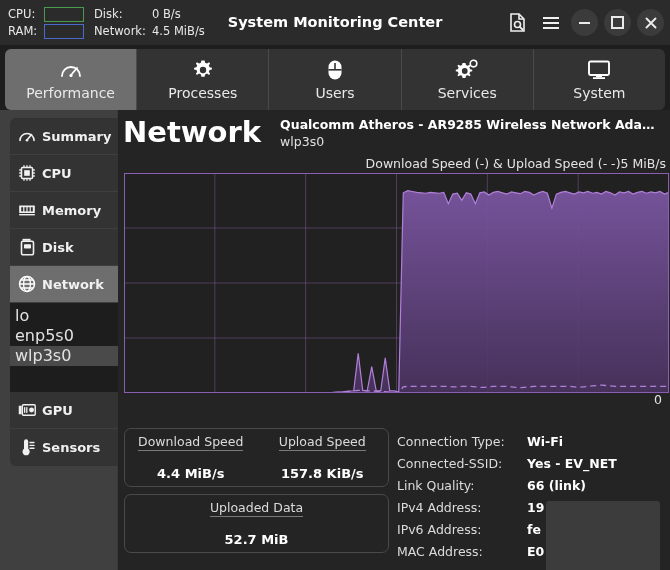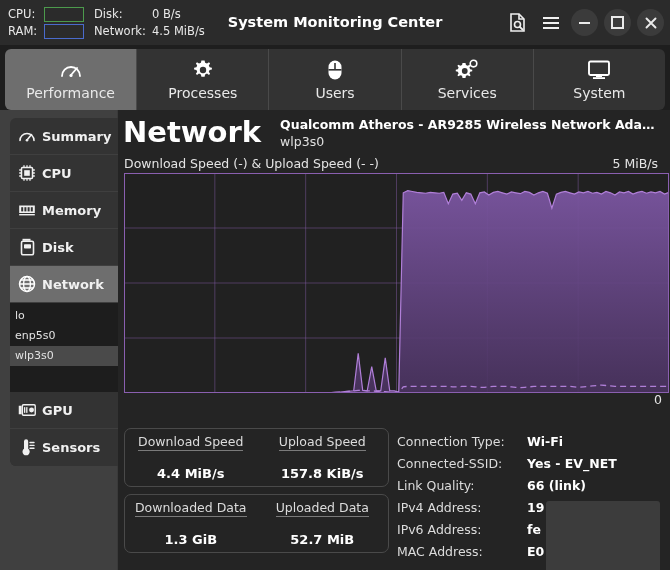--- a/index.html
+++ b/index.html
@@ -125,21 +125,21 @@
   .side-item.active { background: #6e6e6e; }
   .side-item .sicon { width: 18px; height: 18px; display:flex; align-items:center; justify-content:center; }
   .sub-list {
     background: #1d1d1d;
     padding: 3px 0 0 0;
     min-height: 86px;
   }
   .sub-item {
     height: 20px; line-height: 20px;
     padding-left: 5px;
-    color: #e2e2e2; font-size: 11px; font-weight: normal;
+    color: #e2e2e2; font-size: 16px; font-weight: normal;
   }
   .sub-item.active { background: #4a4a4a; }
   .side-tail { background: #333333; }
 
   
   .content {
     position: absolute; left: 119px; top: 0;
     width: 551px; height: 460px;
   }
   .page-head {
@@ -156,23 +156,23 @@
     overflow: hidden;
   }
   .dev-name {
     font-size: 12.5px; font-weight: bold; color: #ffffff;
     white-space: nowrap;
   }
   .dev-iface {
     font-size: 12.5px; color: #e0e0e0; margin-top: 2px;
   }
   .chart-hdr {
-    display: flex; justify-content: space-between;
+    display: flex; justify-content: flex-end;
     align-items: flex-end;
-    padding: 1px 12px 2px 5px;
+    padding: 1px 4px 2px 5px;
     font-size: 12.5px; color: #e4e4e4;
   }
 
   
   .chart-wrap {
     position: relative;
     margin: 0 0 0 5px;
     width: 545px; height: 220px;
   }
   .chart-svg { display: block; }
@@ -487,24 +487,20 @@
               <span class="card-lbl">Download Speed</span>
               <span class="card-val">4.4 MiB/s</span>
             </div>
             <div class="card-col">
               <span class="card-lbl">Upload Speed</span>
               <span class="card-val">157.8 KiB/s</span>
             </div>
           </div>
           <div class="card">
             <div class="card-col">
-              <span class="card-lbl">Downloaded Data</span>
-              <span class="card-val">1.3 GiB</span>
-            </div>
-            <div class="card-col">
               <span class="card-lbl">Uploaded Data</span>
               <span class="card-val">52.7 MiB</span>
             </div>
           </div>
         </div>
 
         <div class="infolist">
           <div class="info-row">
             <span class="info-key">Connection Type:</span>
             <span class="info-val">Wi-Fi</span>

